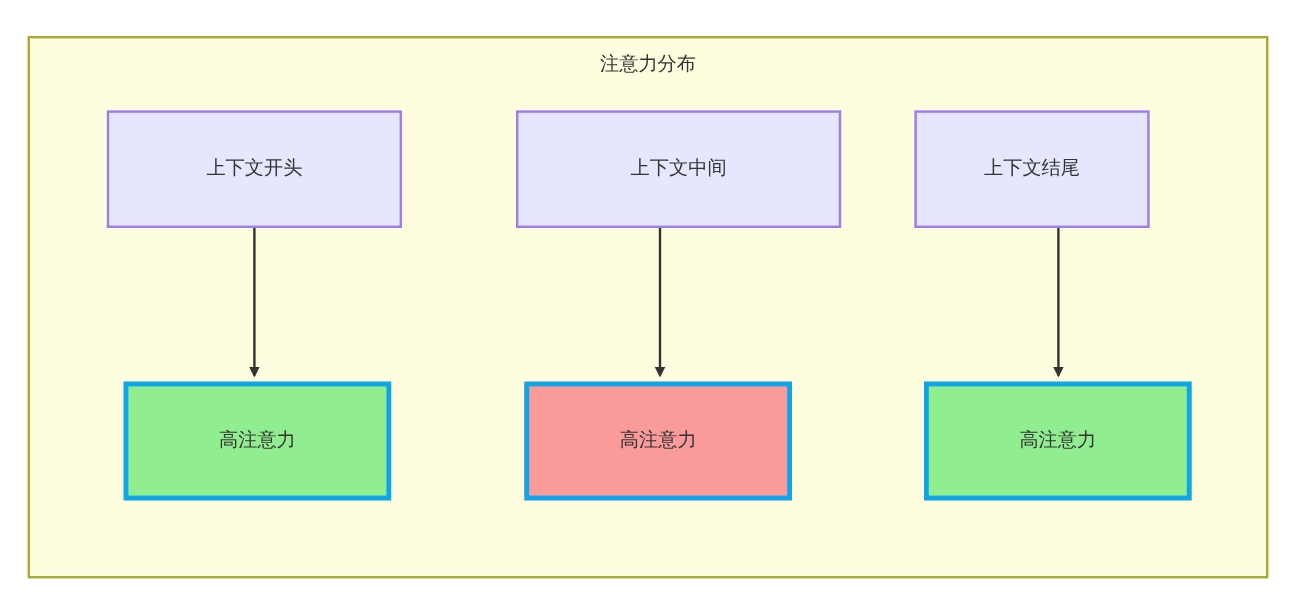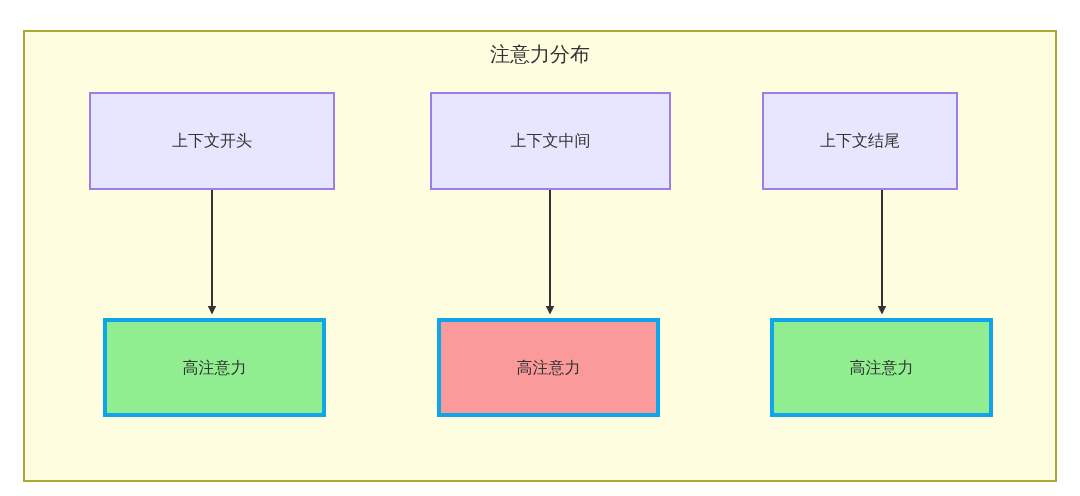--- a/index.html
+++ b/index.html
@@ -32,21 +32,21 @@
     border: 2px solid #aaaa33;
     box-sizing: border-box;
   }
 
   .subgraph-title {
     position: absolute;
     left: 0;
     top: 8px;
     width: 100%;
     text-align: center;
-    font-size: 20px;
+    font-size: 16px;
     line-height: 28px;
     color: #333333;
     white-space: nowrap;
   }
 
   
   .node {
     position: absolute;
     box-sizing: border-box;
     display: flex;
@@ -68,21 +68,21 @@
   
   .node.attention {
     border: 4px solid #0ea5e9;
     height: 99px;
   }
   .node.attn-high { background: #90ee90; }
   .node.attn-low  { background: #fa9a9a; }
 
   
   .col1.context   { left: 89px;  top: 92px;  width: 246px; }
-  .col2.context   { left: 430px; top: 92px;  width: 241px; }
+  .col2.context   { left: 430px; top: 92px;  width: 271px; }
   .col3.context   { left: 762px; top: 92px;  width: 196px; }
 
   .col1.attention { left: 103px; top: 318px; width: 223px; }
   .col2.attention { left: 437px; top: 318px; width: 223px; }
   .col3.attention { left: 770px; top: 318px; width: 223px; }
 
   
   .edge-layer {
     position: absolute;
     left: 0;

